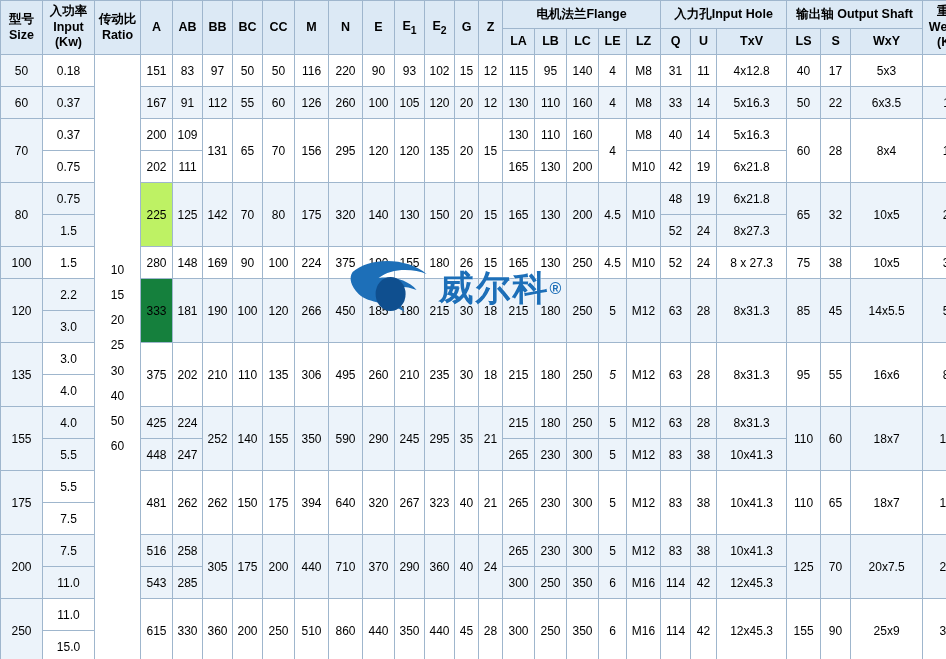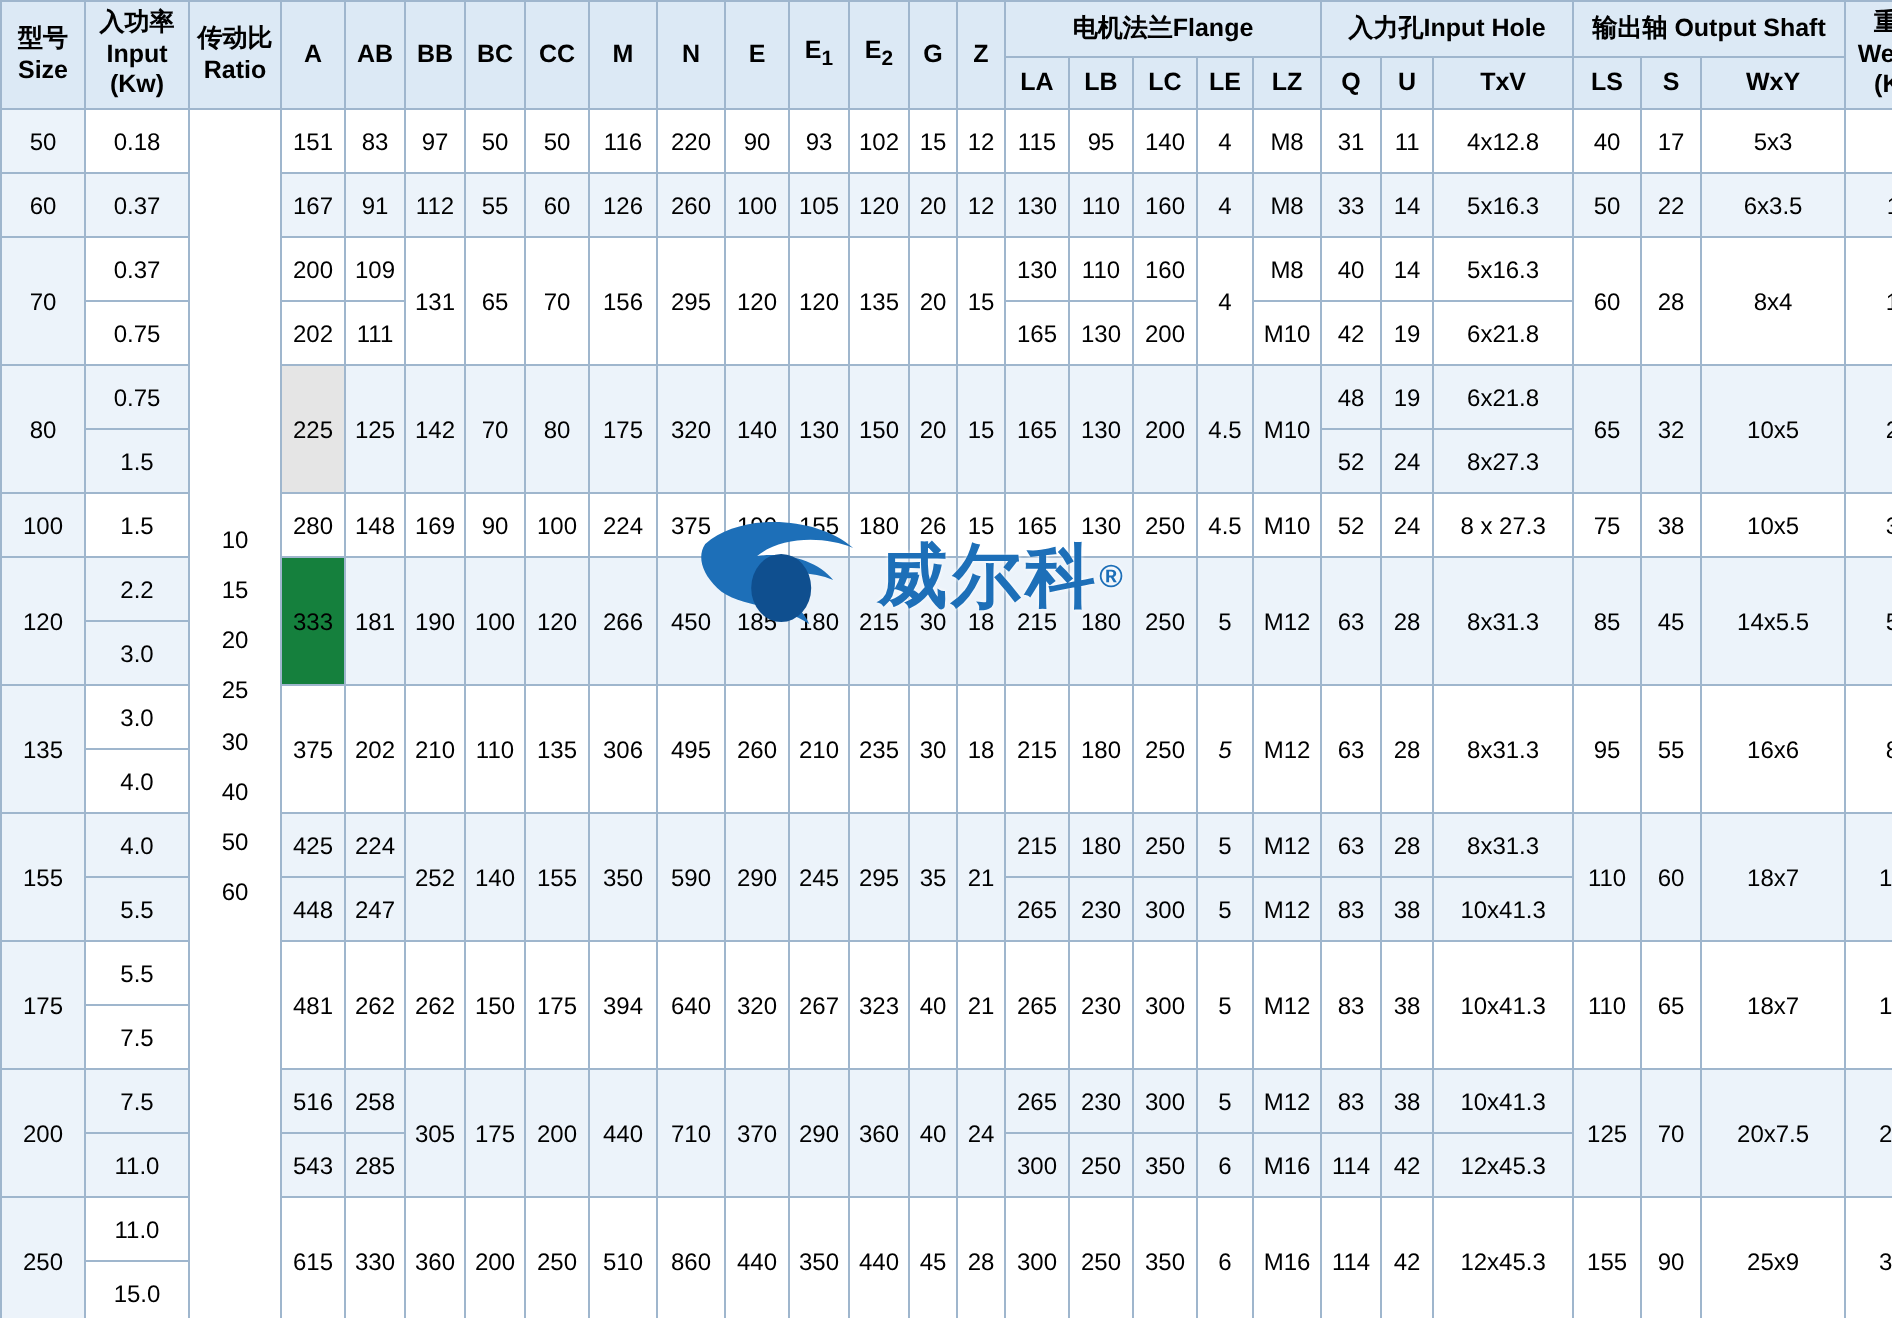--- a/index.html
+++ b/index.html
@@ -195,21 +195,21 @@
           <td>130</td>
           <td>200</td>
           <td>M10</td>
           <td>42</td>
           <td>19</td>
           <td>6x21.8</td>
         </tr>
         <tr>
           <td rowspan="2" class="grp" style="background: rgb(236, 243, 250);">80</td>
           <td style="background: rgb(236, 243, 250);">0.75</td>
-          <td rowspan="2" style="background: #e5e5e5;">225</td>
+          <td rowspan="2" style="background: #bef264;">225</td>
           <td rowspan="2" style="background: rgb(236, 243, 250);">125</td>
           <td rowspan="2" style="background: rgb(236, 243, 250);">142</td>
           <td rowspan="2" style="background: rgb(236, 243, 250);">70</td>
           <td rowspan="2" style="background: rgb(236, 243, 250);">80</td>
           <td rowspan="2" style="background: rgb(236, 243, 250);">175</td>
           <td rowspan="2" style="background: rgb(236, 243, 250);">320</td>
           <td rowspan="2" style="background: rgb(236, 243, 250);">140</td>
           <td rowspan="2" style="background: rgb(236, 243, 250);">130</td>
           <td rowspan="2" style="background: rgb(236, 243, 250);">150</td>
           <td rowspan="2" style="background: rgb(236, 243, 250);">20</td>

